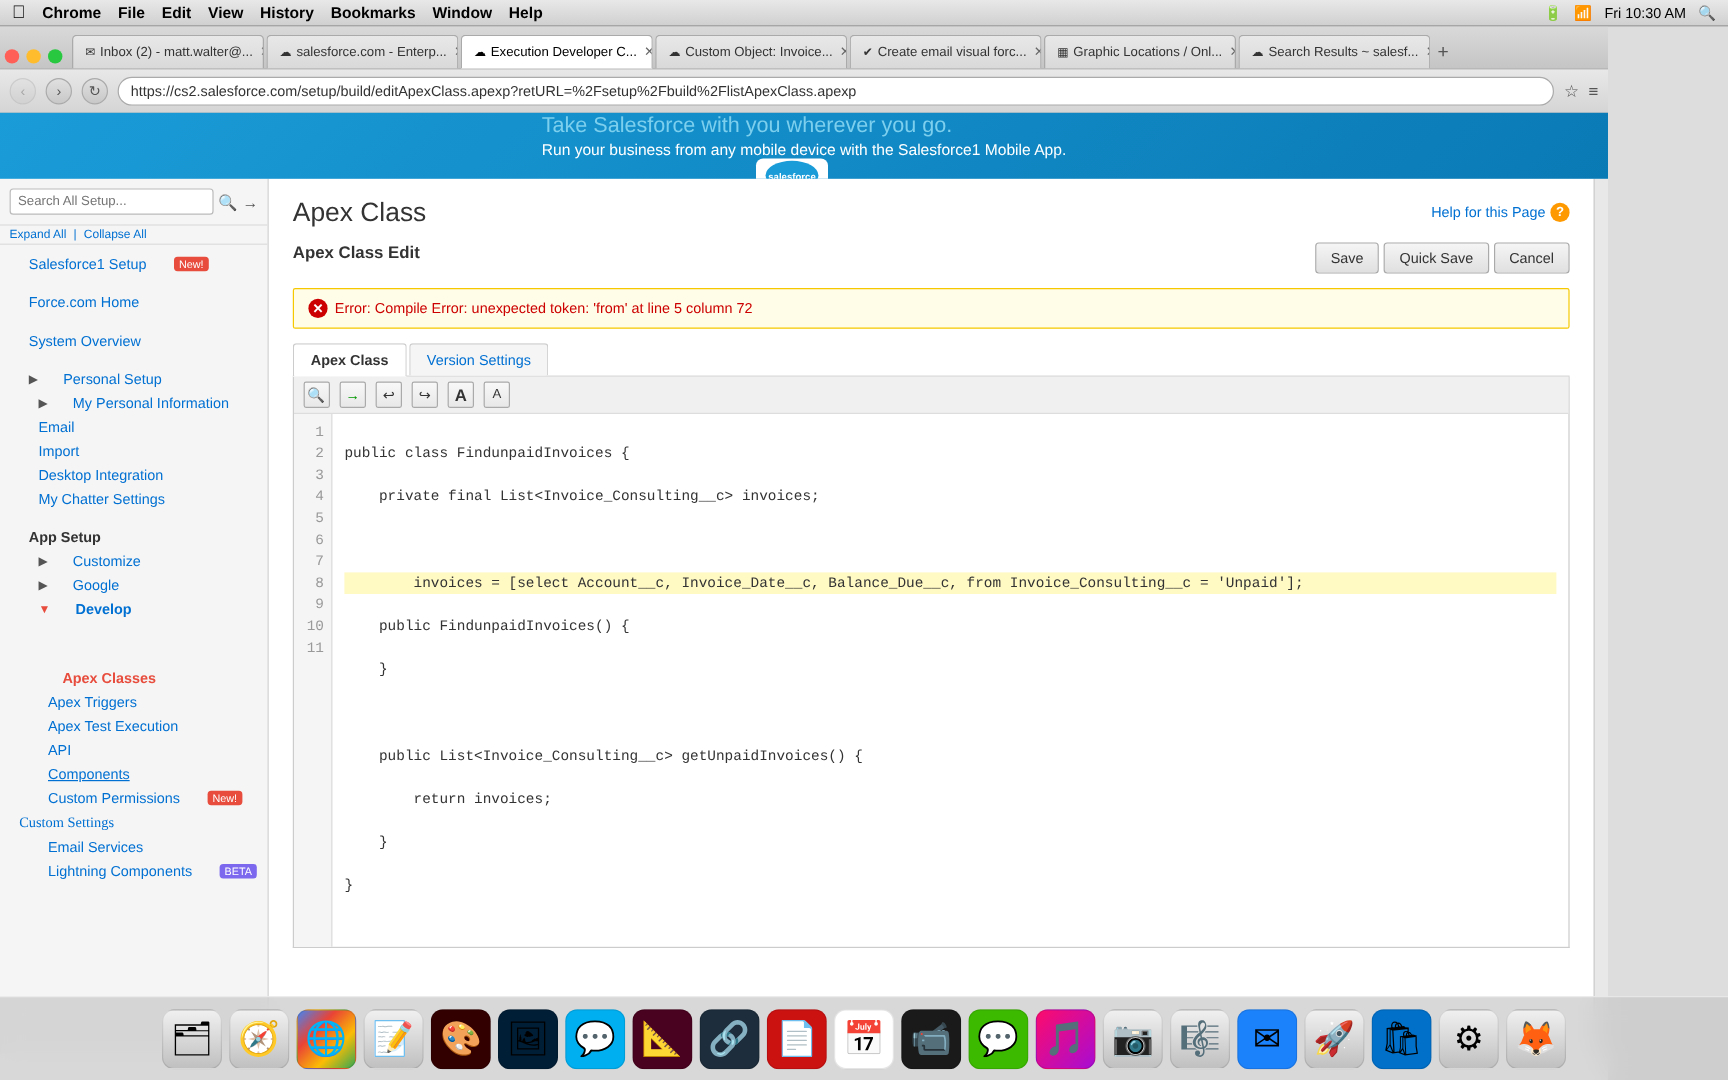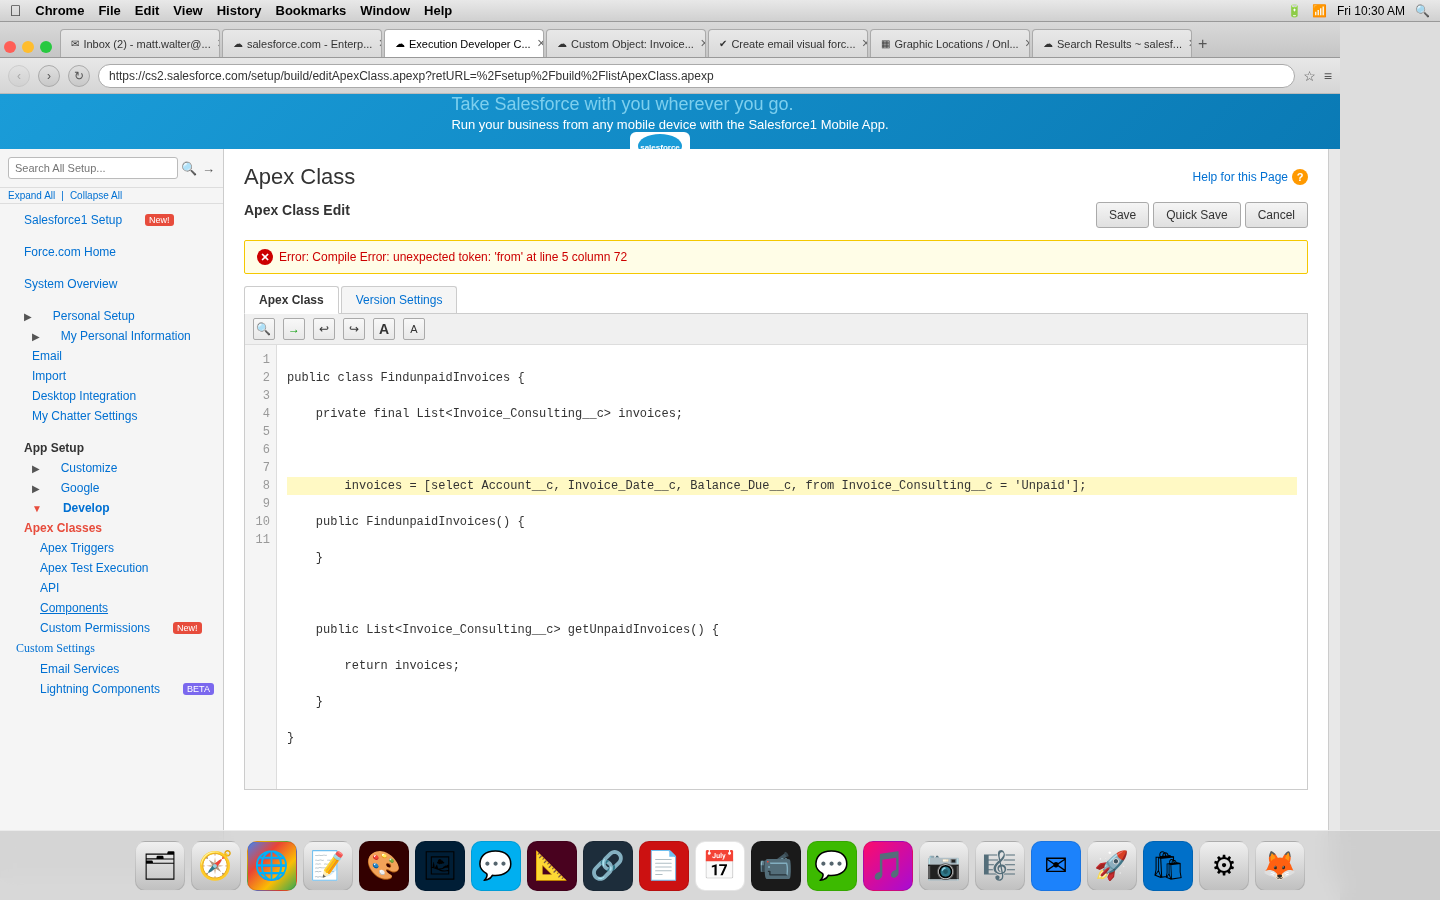--- a/index.html
+++ b/index.html
@@ -542,21 +542,21 @@
         </div>
         <div class="sidebar-item sub">
           <span class="expand-icon">▶</span>
           <span>Google</span>
         </div>
         <div class="sidebar-item sub active">
           <span class="expand-icon" style="color:#e74c3c;">▼</span>
           <span>Develop</span>
         </div>
 
-        <div class="sidebar-item" style="padding-left:24px;color:#e74c3c;font-weight:600;">
+        <div class="sidebar-item" style="padding-left:52px;color:#e74c3c;font-weight:600;margin-top:37px;">
           <span>Apex Classes</span>
         </div>
         <div class="sidebar-item" style="padding-left:40px;">
           <span>Apex Triggers</span>
         </div>
         <div class="sidebar-item" style="padding-left:40px;">
           <span>Apex Test Execution</span>
         </div>
         <div class="sidebar-item" style="padding-left:40px;">
           <span>API</span>

